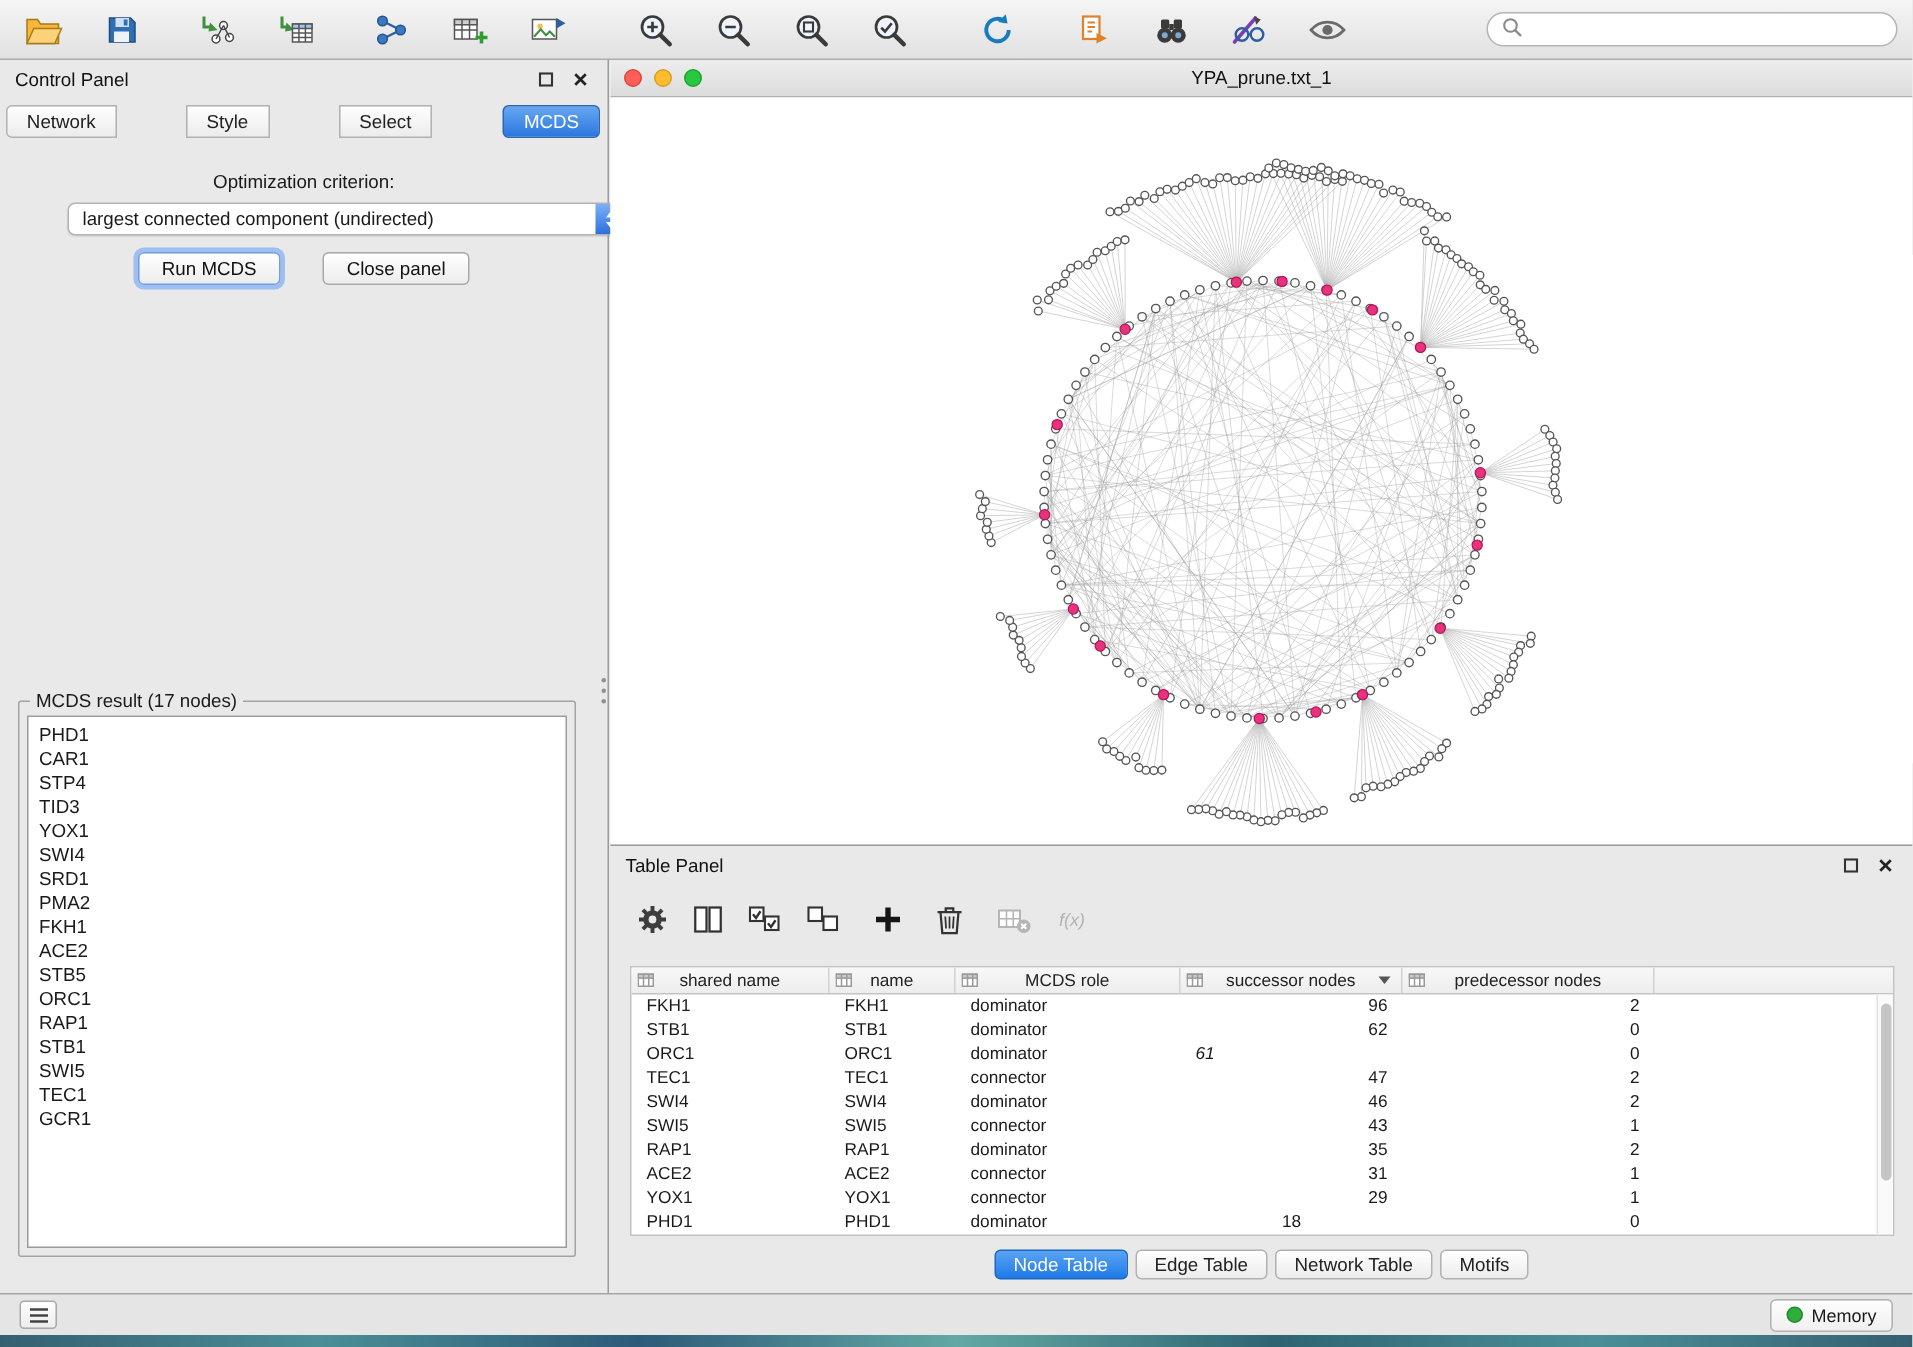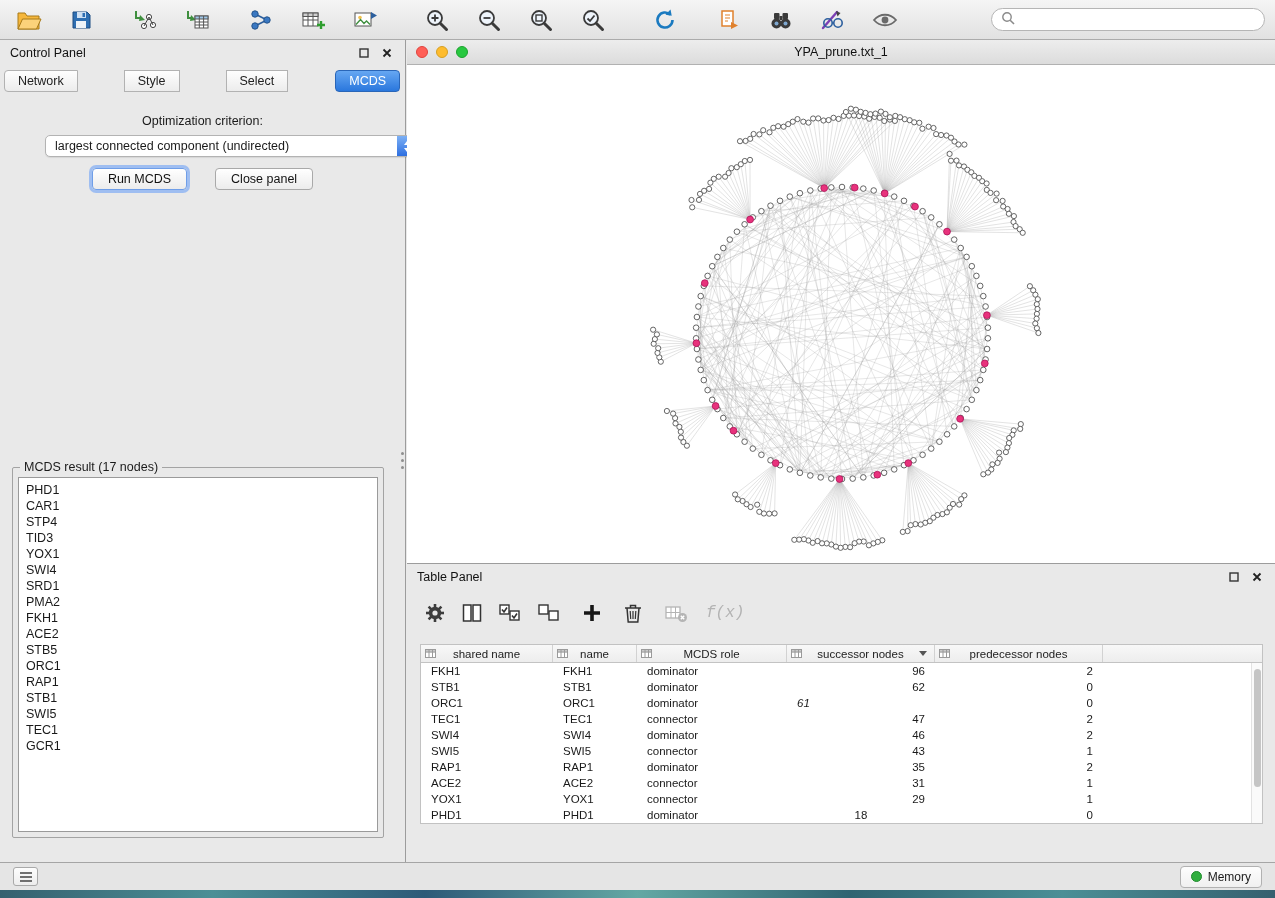--- a/index.html
+++ b/index.html
@@ -102,21 +102,21 @@
   .net-title { position:absolute; left:0; right:0; text-align:center; font-size:12.5px; color:#111; }
   .net-canvas { position:relative; width:868px; height:497px; background:#fff; }
 
   
   .table-panel {
     position:absolute; left:407px; top:563px; width:868px; height:299px;
     background:#e9e9e9; border-top:1px solid #9c9c9c;
   }
   .tp-toolbar { display:flex; align-items:center; padding:4px 0 0 16px; gap:13px; height:42px; }
   .tp-icon { display:flex; align-items:center; justify-content:center; }
-  .fx-label { font-family:Liberation Mono, monospace; font-style:italic; color:#b3b3b3; font-size:16px; margin-left:4px; }
+  .fx-label { font-family:Liberation Sans, sans-serif; font-style:italic; color:#b3b3b3; font-size:12px; margin-left:4px; }
   .table-wrap {
     position:absolute; left:13px; right:12px; top:80px; bottom:38px;
     background:#fff; border:1px solid #c2c2c2; overflow:hidden;
   }
   .t-header { display:flex; height:18px; background:linear-gradient(#f8f8f8,#ededed); border-bottom:1px solid #c3c3c3; }
   .t-hcell {
     position:relative; display:flex; align-items:center; justify-content:center;
     border-right:1px solid #d2d2d2; font-size:11.5px; color:#222; flex:none;
   }
   .t-hcell .h-icon { position:absolute; left:4px; top:3px; }
@@ -1298,20 +1298,26 @@
           <div class="t-cell" style="width: 84px; text-align: left;">PHD1</div>
           <div class="t-cell" style="width: 150px; text-align: left;">dominator</div>
           <div class="t-cell" style="width: 148px; text-align: center;">18</div>
           <div class="t-cell" style="width: 168px; text-align: right;">0</div>
         </div>
       </div>
     <div class="t-scroll">
         <div class="t-thumb"></div>
       </div>
   </div>
+  <div class="tp-tabs">
+      <div class="tp-tab active">Node Table</div>
+      <div class="tp-tab">Edge Table</div>
+      <div class="tp-tab">Network Table</div>
+      <div class="tp-tab">Motifs</div>
+    </div>
 </div>
 
 <div class="status-bar">
   <span class="sb-btn">
     <svg width="14" height="12" viewBox="0 0 14 12">
         <path d="M1 2 h12 M1 6 h12 M1 10 h12" stroke="#444" stroke-width="1.6"></path>
       </svg>
   </span>
   <span class="memory-btn">
     <span class="memory-dot"></span>

